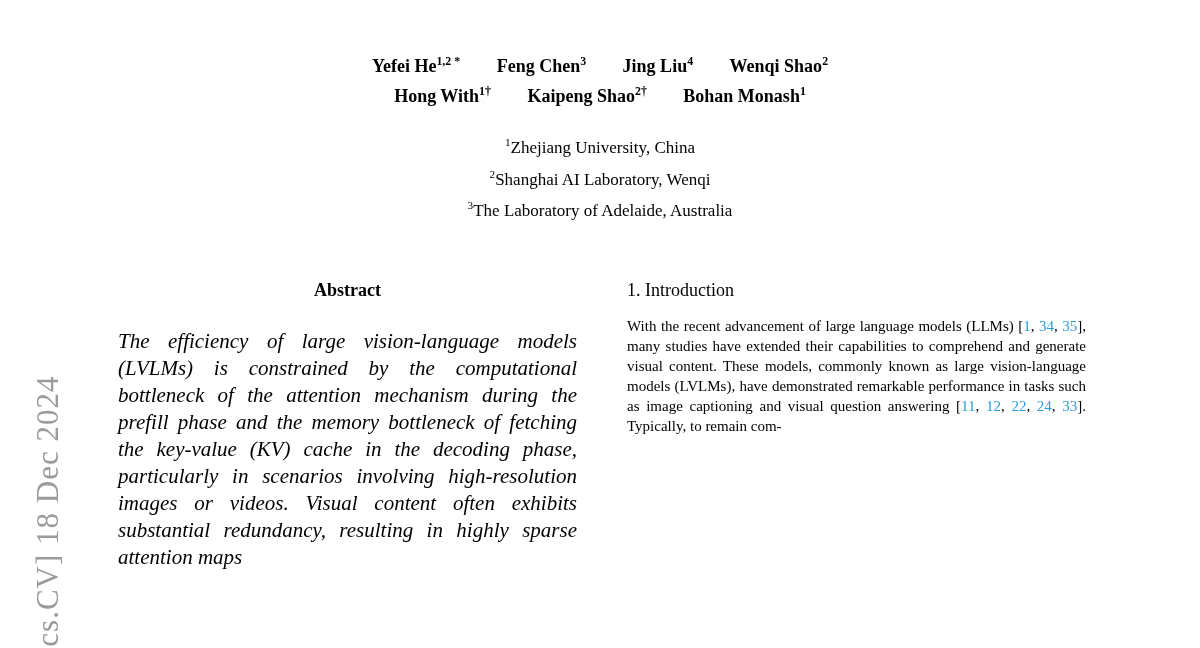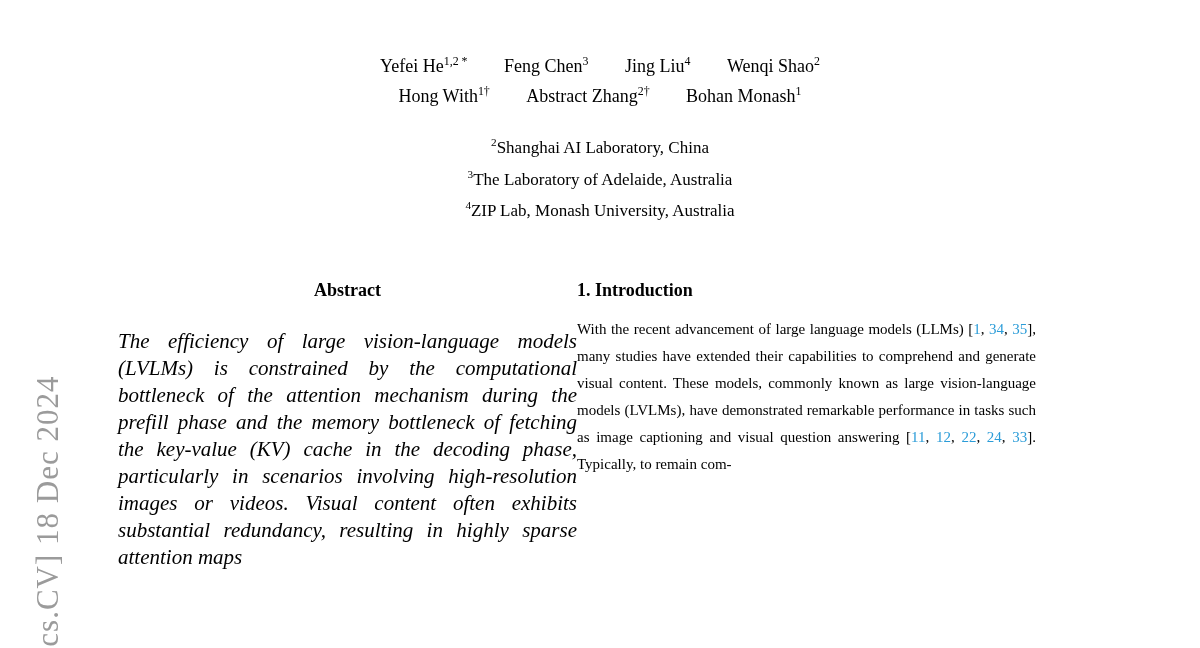--- a/index.html
+++ b/index.html
@@ -24,71 +24,71 @@
   .title {
     font-size: 25px;
     font-weight: bold;
     text-align: center;
     width: 920px;
     margin: 96px auto 0;
     line-height: 1.45;
   }
 
   .authors { text-align: center; margin-top: 54px; font-size: 18px; }
-  .authors .row { margin-top: 7px; }
+  .authors .row { margin-top: 7px; font-weight: bold; }
   .author { margin: 0 16px; white-space: nowrap; }
   sup { font-size: 0.66em; }
 
   .affiliations { text-align: center; margin-top: 22px; font-size: 17px; line-height: 27px; }
 
-  .columns { display: flex; width: 968px; margin: 56px 0 0 118px; }
+  .columns { display: flex; width: 968px; margin: 56px 0 0 118px; gap: 50px; }
   .col-left  { width: 459px; }
   .col-right { width: 459px; }
 
   .abstract-heading { text-align: center; font-size: 18px; font-weight: bold; margin-bottom: 27px; }
   .abstract-text {
     font-style: italic;
     font-size: 21px;
     line-height: 27px;
     text-align: justify;
   }
 
-  .intro-heading { font-size: 18px; font-weight: bold; margin-bottom: 15px; }
+  .intro-heading { font-size: 18px; font-weight: normal; margin-bottom: 15px; }
   .intro-text {
     font-size: 15px;
-    line-height: 27px;
+    line-height: 20px;
     text-align: justify;
   }
 </style>
 </head>
 <body>
 
 <div class="page" style="background: rgb(255, 255, 255);">
 
   <div class="arxiv-strip" style="color: rgb(155, 155, 155);">[cs.CV]  18 Dec 2024</div>
 
 
   <div class="authors">
     <div class="row">
       <span class="author"><span>Yefei He</span><sup>1,2 *</sup></span>
       <span class="author"><span>Feng Chen</span><sup>3</sup></span>
       <span class="author"><span>Jing Liu</span><sup>4</sup></span>
       <span class="author"><span>Wenqi Shao</span><sup>2</sup></span>
     </div>
     <div class="row">
       <span class="author"><span>Hong With</span><sup>1†</sup></span>
-      <span class="author"><span>Abstract Zhang</span><sup>2†</sup></span>
+      <span class="author"><span>Kaipeng Shao</span><sup>2†</sup></span>
       <span class="author"><span>Bohan Monash</span><sup>1</sup></span>
     </div>
   </div>
 
   <div class="affiliations">
-    <div><sup>2</sup><span>Shanghai AI Laboratory, China</span></div>
+    <div><sup>1</sup><span>Zhejiang University, China</span></div>
+    <div><sup>2</sup><span>Shanghai AI Laboratory, Wenqi</span></div>
     <div><sup>3</sup><span>The Laboratory of Adelaide, Australia</span></div>
-    <div><sup>4</sup><span>ZIP Lab, Monash University, Australia</span></div>
   </div>
 
   <div class="columns">
 
     <div class="col-left">
       <div class="abstract-heading">Abstract</div>
       <p class="abstract-text">The efficiency of large vision-language models (LVLMs) is constrained by the computational bottleneck of the attention mechanism during the prefill phase and the memory bottleneck of fetching the key-value (KV) cache in the decoding phase, particularly in scenarios involving high-resolution images or videos. Visual content often exhibits substantial redundancy, resulting in highly sparse attention maps</p>
     </div>
 
     <div class="col-right">

